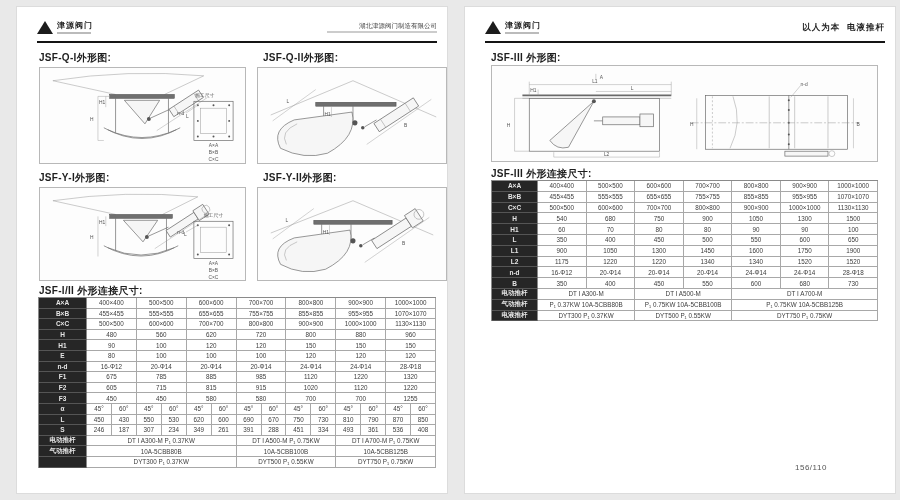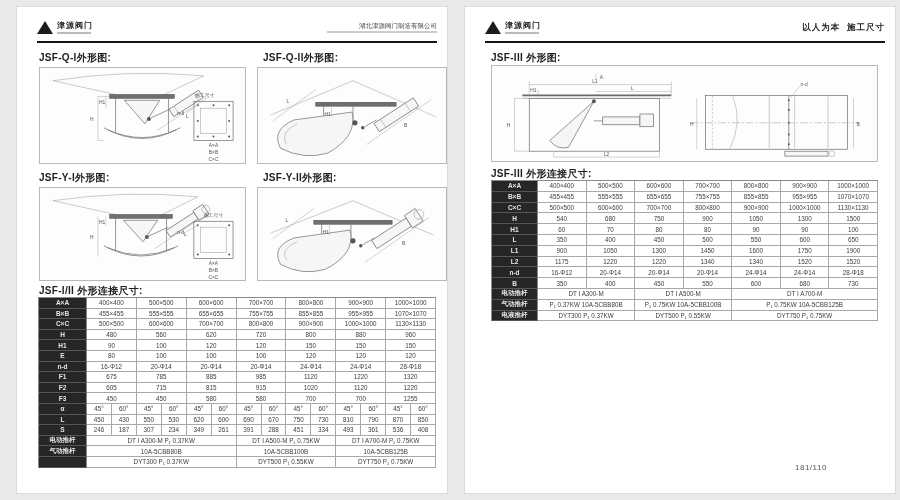--- a/index.html
+++ b/index.html
@@ -359,21 +359,21 @@
 
 <div class="page" id="page-right">
   <div class="page-header">
     <div class="logo">
       <div class="logo-triangle"></div>
       <div class="logo-textblock">
         <span class="logo-name">津源阀门</span>
         <span class="logo-sub"></span>
       </div>
     </div>
-    <span class="motto">以人为本  施工尺寸</span>
+    <span class="motto">以人为本  电液推杆</span>
   </div>
 
   <div class="section-title" style="left:26px;top:44px;">JSF-III 外形图:</div>
 
   <div class="panel" style="left:26px;top:58px;width:387px;height:97px;">
     <svg viewBox="0 0 387 97">
 
       <line class="ln" x1="28" y1="30" x2="180" y2="30" style="stroke-width:2;"></line>
       <line class="thin" x1="28" y1="33" x2="180" y2="33"></line>
       <rect class="ln" x="35" y="33" width="133" height="54"></rect>
@@ -508,14 +508,14 @@
       <div class="tl">气动推杆</div>
       <div class="tc" style="grid-column: span 4;">P₁ 0.37KW  10A-5CBB80B</div>
       <div class="tc" style="grid-column: span 4;">P₁ 0.75KW  10A-5CBB100B</div>
       <div class="tc" style="grid-column: span 6;">P₁ 0.75KW  10A-5CBB125B</div>
       <div class="tl">电液推杆</div>
       <div class="tc" style="grid-column: span 4;">DYT300 P₁ 0.37KW</div>
       <div class="tc" style="grid-column: span 4;">DYT500 P₁ 0.55KW</div>
       <div class="tc" style="grid-column: span 6;">DYT750 P₁ 0.75KW</div>
     </div>
 
-  <div class="page-number" style="left:330px;top:456px;">181/110</div>
+  <div class="page-number" style="left:330px;top:456px;">156/110</div>
 </div>
 
 </body></html>

